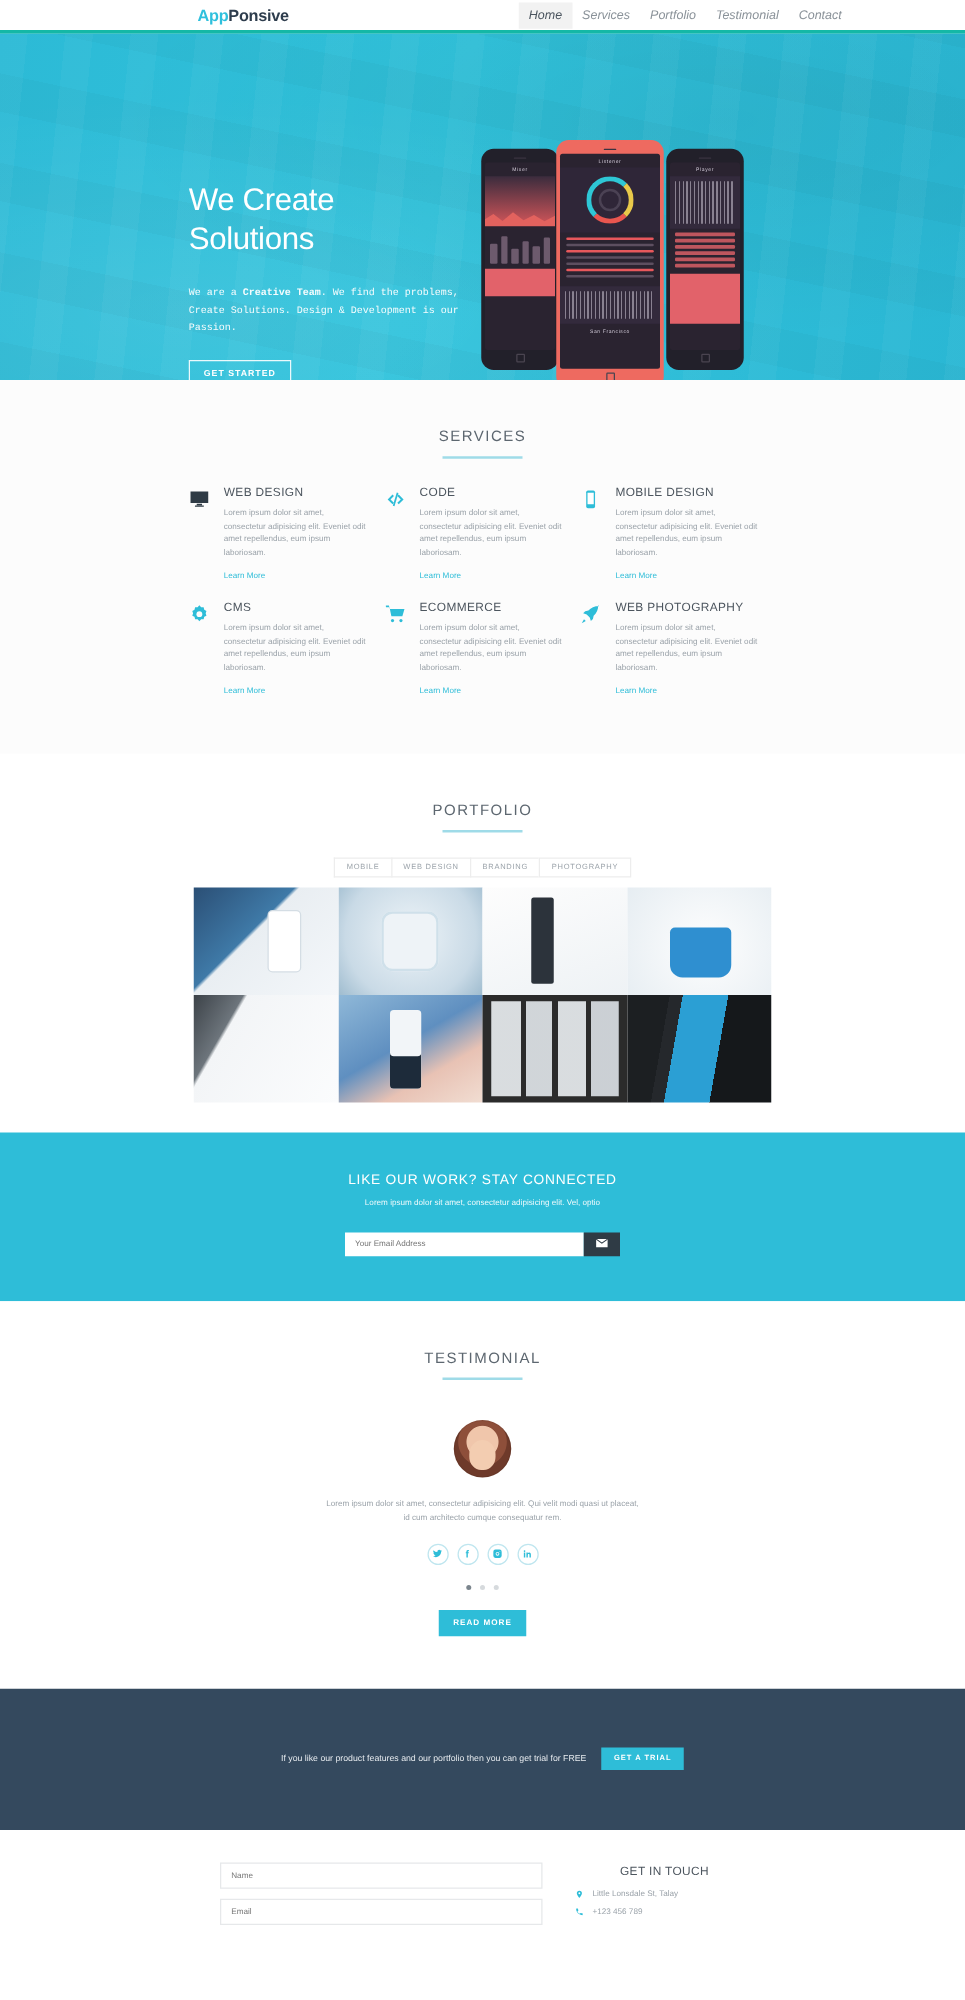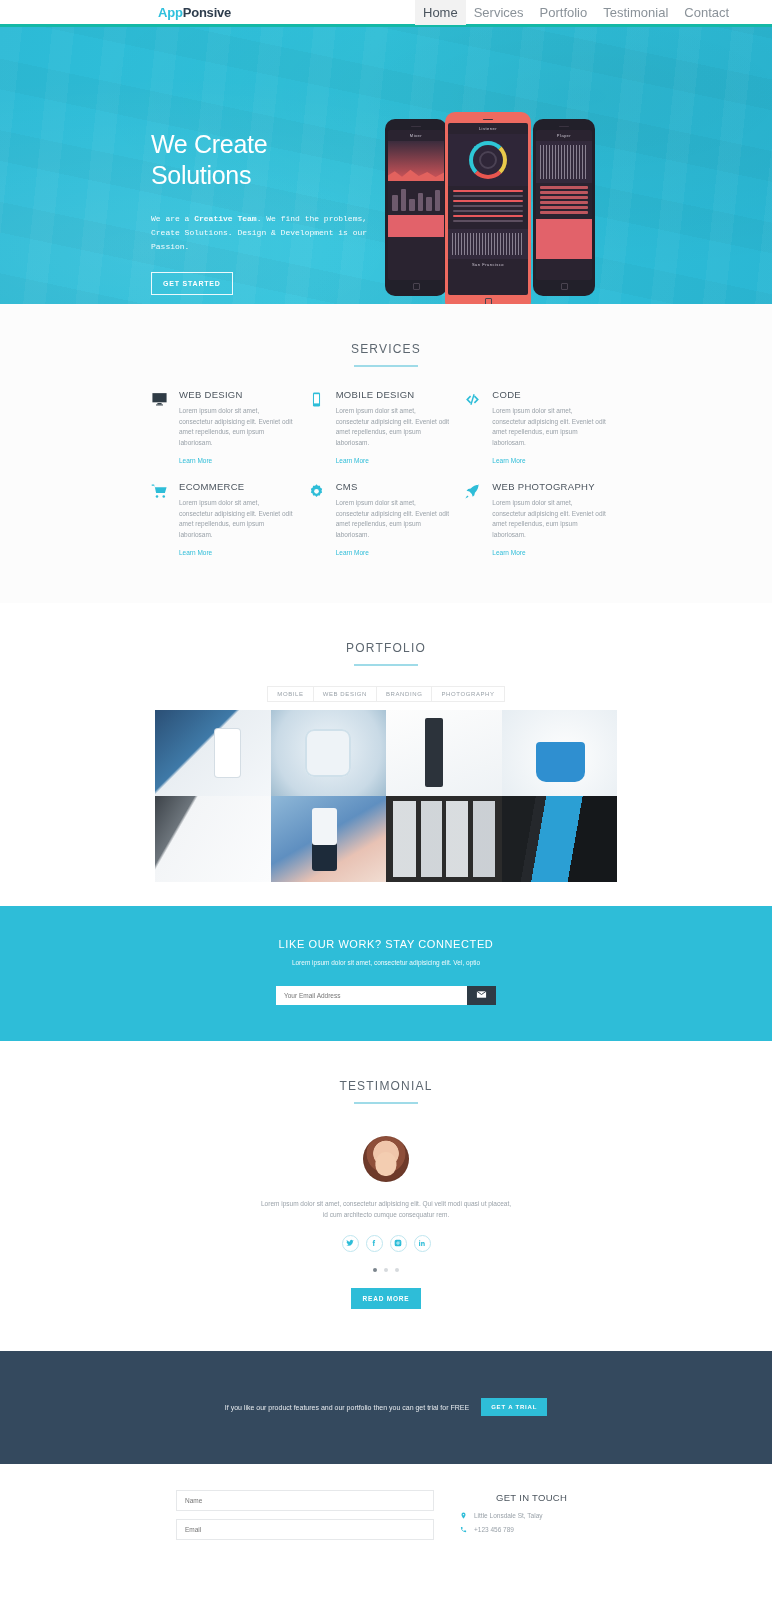--- a/index.html
+++ b/index.html
@@ -15,22 +15,22 @@
     height: 27px; background: #fff;
     display: flex; align-items: center;
     border-bottom: 3px solid #14b8a6;
     position: relative;
   }
   .logo { position: absolute; left: 158px; font-size: 13px; font-weight: bold; letter-spacing: -0.2px; }
   .logo .a { color: #2fc0dd; }
   .logo .b { color: #2e3d4d; }
   .nav-links { position: absolute; left: 415px; display: flex; align-items: center; }
   .nav-links a {
-    font-size: 13px; color: #8a9299; text-decoration: none;
-    padding: 5px 8px; display: block;
+    font-size: 10px; color: #8a9299; text-decoration: none;
+    padding: 5px 8px; display: block; font-style: italic;
   }
   .nav-links a.active { background: #f2f2f2; color: #4a545e; }
 
   
   .hero {
     height: 277px; position: relative; overflow: hidden;
     background: #2ebdd8;
   }
   .hero-bg {
     position: absolute; inset: 0;
@@ -39,21 +39,21 @@
       radial-gradient(ellipse at 75% 25%, rgba(0,0,0,.06), transparent 60%),
       linear-gradient(105deg, #2cbad6 0%, #31c3dc 45%, #2ab7d4 100%);
   }
   .hero-bg::after {
     content: ""; position: absolute; inset: 0;
     background:
       repeating-linear-gradient(96deg, rgba(255,255,255,.035) 0 22px, transparent 22px 52px),
       repeating-linear-gradient(12deg, rgba(0,0,0,.025) 0 30px, transparent 30px 70px);
   }
   .hero-inner { position: relative; width: 772px; height: 100%; }
-  .hero-text { position: absolute; left: 151px; top: 102px; width: 230px; color: #fff; }
+  .hero-text { position: absolute; left: 151px; top: 118px; width: 230px; color: #fff; }
   .hero-text h1 {
     font-size: 25px; font-weight: normal; line-height: 1.22;
     letter-spacing: -0.3px; white-space: pre-line;
   }
   .hero-text p {
     margin-top: 22px; font-size: 8px; line-height: 1.75;
     color: rgba(255,255,255,.95);
     font-family: Liberation Mono, monospace;
   }
   .hero-text p b { font-weight: bold; }
@@ -354,69 +354,69 @@
       <div>
         <h3>WEB DESIGN</h3>
         <p>Lorem ipsum dolor sit amet, consectetur adipisicing elit. Eveniet odit amet repellendus, eum ipsum laboriosam.</p>
         <a href="#">Learn More</a>
       </div>
     </div>
 
     <div class="svc">
       <div class="svc-ic">
         <svg viewBox="0 0 24 24">
+            <path fill="currentColor" d="M8.5 6.5 3 12l5.5 5.5 1.6-1.6L6.2 12l3.9-3.9zM15.5 6.5l-1.6 1.6 3.9 3.9-3.9 3.9 1.6 1.6L21 12z"></path>
+            <path fill="currentColor" d="m13.3 4.3 1.9.6-4.5 14.8-1.9-.6z"></path>
+          </svg>
+      </div>
+      <div>
+        <h3>CODE</h3>
+        <p>Lorem ipsum dolor sit amet, consectetur adipisicing elit. Eveniet odit amet repellendus, eum ipsum laboriosam.</p>
+        <a href="#">Learn More</a>
+      </div>
+    </div>
+
+    <div class="svc">
+      <div class="svc-ic">
+        <svg viewBox="0 0 24 24">
             <rect x="7" y="2" width="10" height="20" rx="2" fill="currentColor"></rect>
             <rect x="8.5" y="4.5" width="7" height="13" fill="#fff"></rect>
           </svg>
       </div>
       <div>
         <h3>MOBILE DESIGN</h3>
         <p>Lorem ipsum dolor sit amet, consectetur adipisicing elit. Eveniet odit amet repellendus, eum ipsum laboriosam.</p>
         <a href="#">Learn More</a>
       </div>
     </div>
 
     <div class="svc">
       <div class="svc-ic">
         <svg viewBox="0 0 24 24">
-            <path fill="currentColor" d="M8.5 6.5 3 12l5.5 5.5 1.6-1.6L6.2 12l3.9-3.9zM15.5 6.5l-1.6 1.6 3.9 3.9-3.9 3.9 1.6 1.6L21 12z"></path>
-            <path fill="currentColor" d="m13.3 4.3 1.9.6-4.5 14.8-1.9-.6z"></path>
+            <path fill="currentColor" d="M12 1.8 14 4h2.8l.7 2.8 2.5 1.3-.9 2.7.9 2.7-2.5 1.3-.7 2.8H14l-2 2.2-2-2.2H7.2l-.7-2.8-2.5-1.3.9-2.7-.9-2.7 2.5-1.3.7-2.8H10z"></path>
+            <circle cx="12" cy="11.8" r="3.3" fill="#fcfcfc"></circle>
           </svg>
       </div>
       <div>
-        <h3>CODE</h3>
+        <h3>CMS</h3>
         <p>Lorem ipsum dolor sit amet, consectetur adipisicing elit. Eveniet odit amet repellendus, eum ipsum laboriosam.</p>
         <a href="#">Learn More</a>
       </div>
     </div>
 
     <div class="svc">
       <div class="svc-ic">
         <svg viewBox="0 0 24 24">
             <path fill="currentColor" d="M1 2h3.4l1 4H22l-2.4 8H7.2L6 8.5 5.2 4H1z"></path>
             <circle cx="8.5" cy="19" r="1.8" fill="currentColor"></circle>
             <circle cx="18" cy="19" r="1.8" fill="currentColor"></circle>
           </svg>
       </div>
       <div>
         <h3>ECOMMERCE</h3>
-        <p>Lorem ipsum dolor sit amet, consectetur adipisicing elit. Eveniet odit amet repellendus, eum ipsum laboriosam.</p>
-        <a href="#">Learn More</a>
-      </div>
-    </div>
-
-    <div class="svc">
-      <div class="svc-ic">
-        <svg viewBox="0 0 24 24">
-            <path fill="currentColor" d="M12 1.8 14 4h2.8l.7 2.8 2.5 1.3-.9 2.7.9 2.7-2.5 1.3-.7 2.8H14l-2 2.2-2-2.2H7.2l-.7-2.8-2.5-1.3.9-2.7-.9-2.7 2.5-1.3.7-2.8H10z"></path>
-            <circle cx="12" cy="11.8" r="3.3" fill="#fcfcfc"></circle>
-          </svg>
-      </div>
-      <div>
-        <h3>CMS</h3>
         <p>Lorem ipsum dolor sit amet, consectetur adipisicing elit. Eveniet odit amet repellendus, eum ipsum laboriosam.</p>
         <a href="#">Learn More</a>
       </div>
     </div>
 
     <div class="svc">
       <div class="svc-ic">
         <svg viewBox="0 0 24 24">
             <path fill="currentColor" d="M21.5 2.5c-5 0-9.2 2-12 5.2l-3.6.8-2.3 2.3 4 1.3 3.4 3.4 1.3 4 2.3-2.3.8-3.6c3.2-2.8 5.2-7 5.2-12z"></path>
             <path fill="currentColor" d="M4.5 17.5 2 22l4.5-2.5z"></path>

